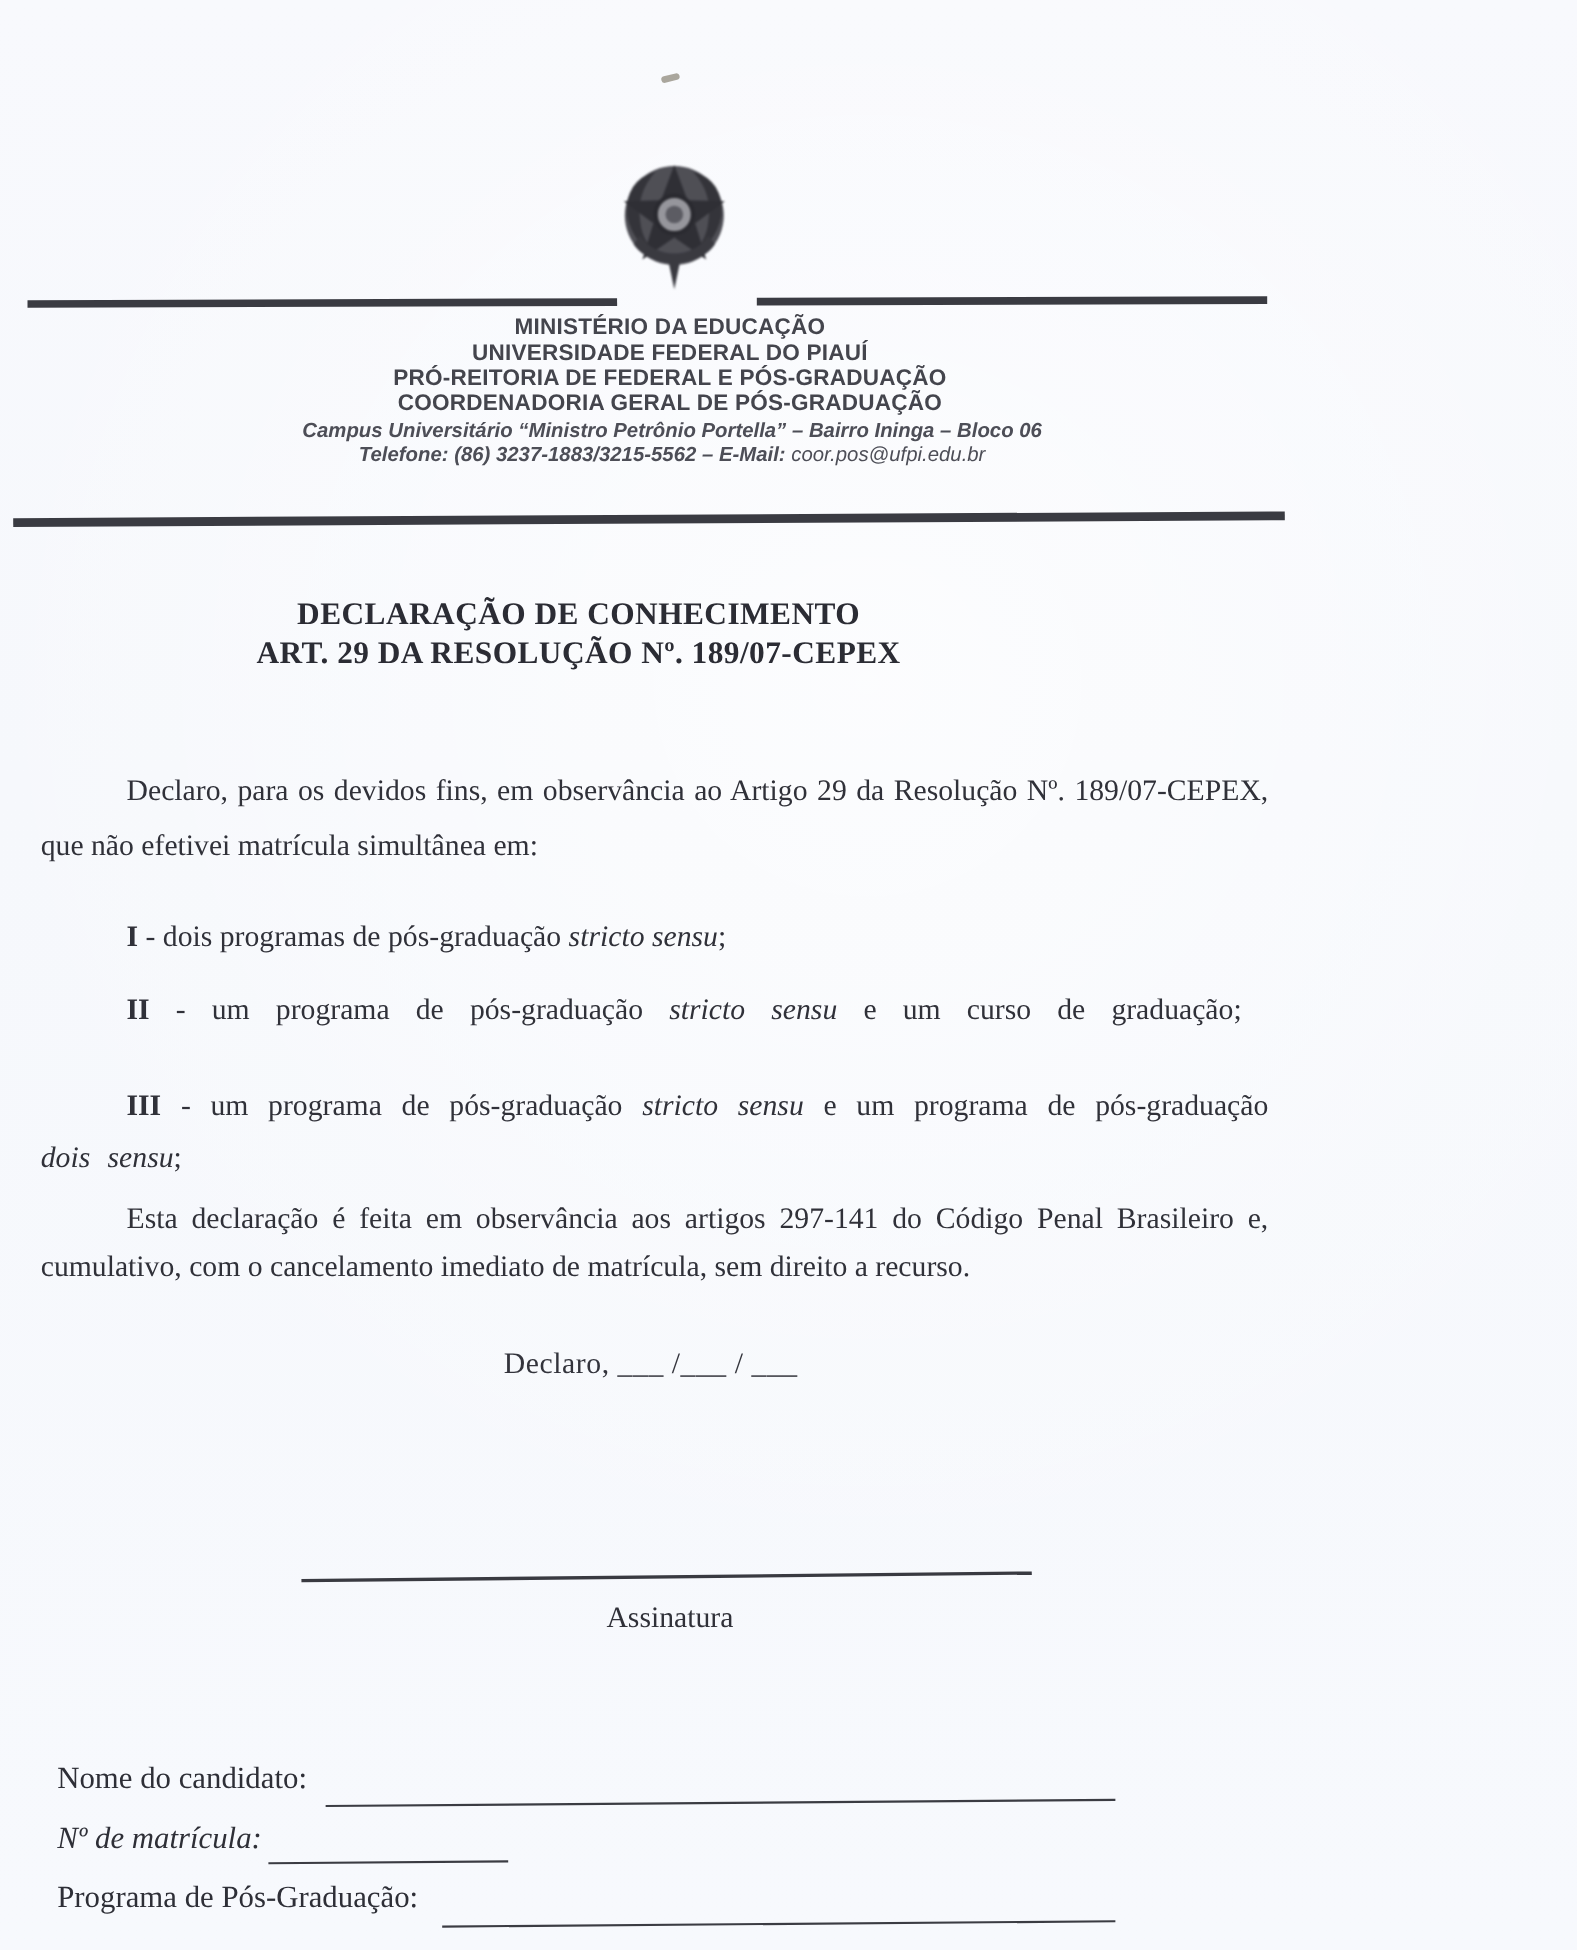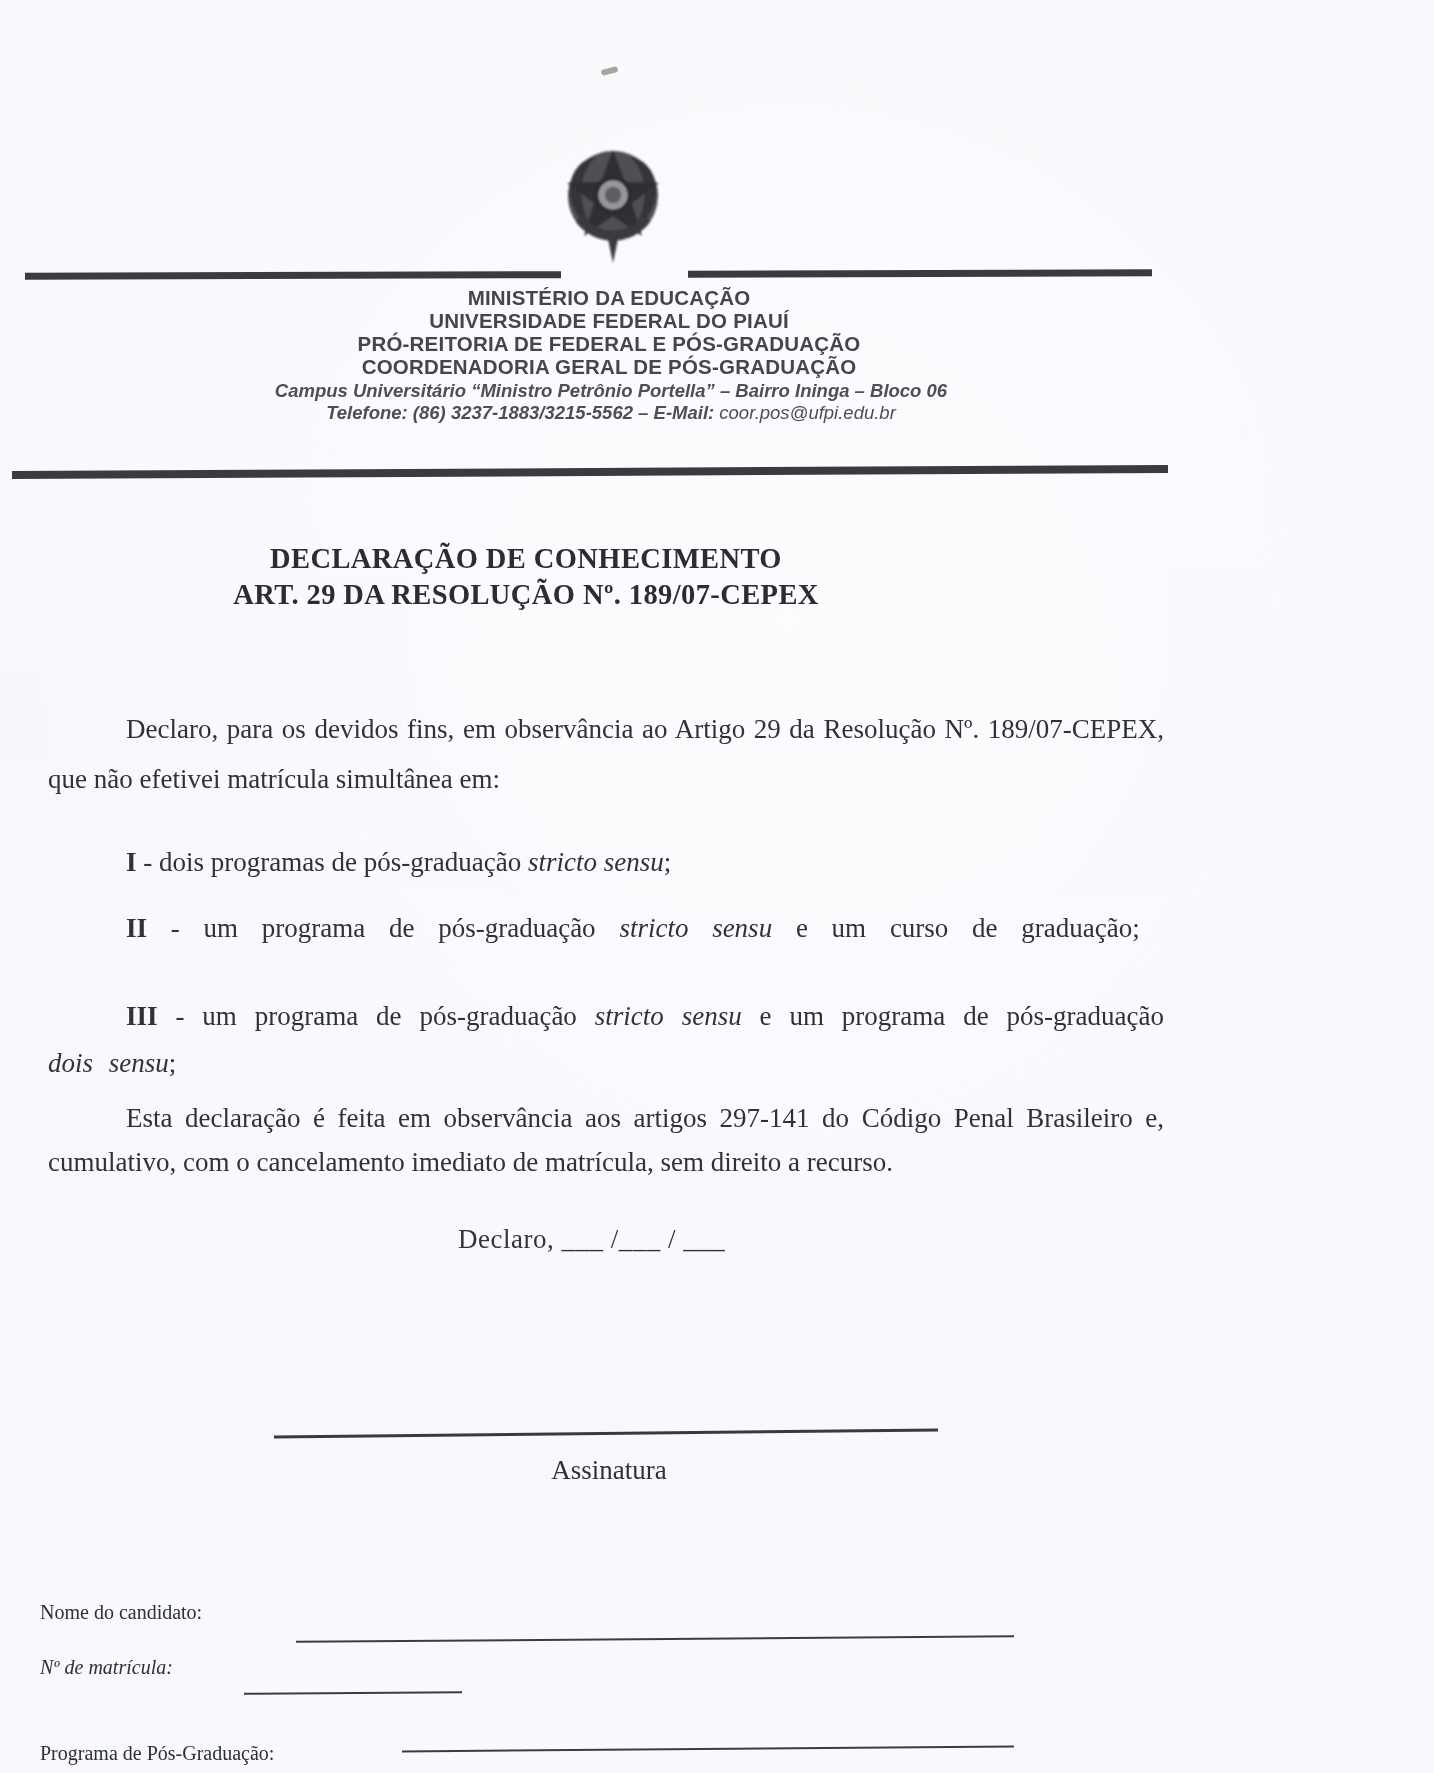--- a/index.html
+++ b/index.html
@@ -45,21 +45,21 @@
   }
   .addr-block .email{font-weight:normal;}
   
   .title-block{
     position:absolute;left:0;top:541px;width:1052px;text-align:center;
     font-weight:bold;font-size:28.5px;line-height:36px;color:#2b2c34;
     letter-spacing:.4px;
   }
   
   .para{
-    position:absolute;left:36px;width:1116px;margin:12px;
+    position:absolute;left:36px;width:1116px;margin:1px;
     font-size:27px;color:#303139;text-align:justify;
   }
   .indent{text-indent:78px;}
   .p-intro  {top:692px;line-height:50px;}
   .p-item1  {top:827px;line-height:47px;}
   .p-item2  {top:893px;line-height:47px;word-spacing:17px;}
   .p-item3  {top:981px;line-height:47px;word-spacing:9px;}
   .p-penalty{top:1084px;line-height:44px;}
   .numeral{font-weight:bold;}
   
@@ -71,23 +71,23 @@
   .sig-line{
     position:absolute;left:274px;top:1432px;width:664px;height:0;
     border-top:3px solid #393a41;transform:rotate(-0.6deg);
   }
   .sig-label{
     position:absolute;left:0;top:1455px;width:1218px;text-align:center;
     font-size:27px;color:#303139;
   }
   
   .field-label{
-    position:absolute;left:40px;font-size:20px;color:#2e2f37;
+    position:absolute;left:52px;font-size:28px;color:#2e2f37;
   }
-  .f1{top:1601px;} .f2{top:1656px;font-style:italic;} .f3{top:1710px;margin-top:32px;}
+  .f1{top:1601px;} .f2{top:1656px;font-style:italic;} .f3{top:1710px;}
   .field-line{
     position:absolute;height:0;border-top:2.5px solid #3b3c43;
   }
   .fl1{left:296px;top:1638px;width:718px;transform:rotate(-0.45deg);}
   .fl2{left:244px;top:1692px;width:218px;transform:rotate(-0.45deg);}
   .fl3{left:402px;top:1748px;width:612px;transform:rotate(-0.45deg);}
 </style>
 </head>
 <body>
 

